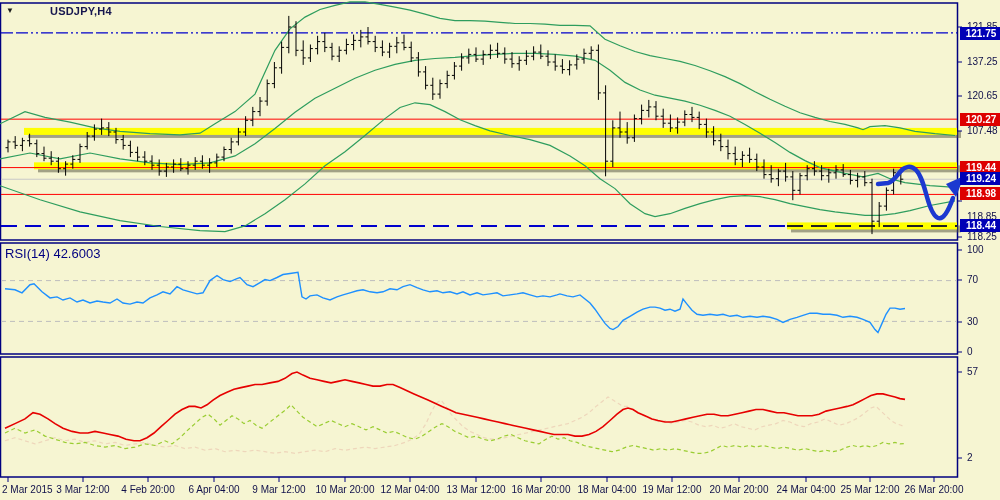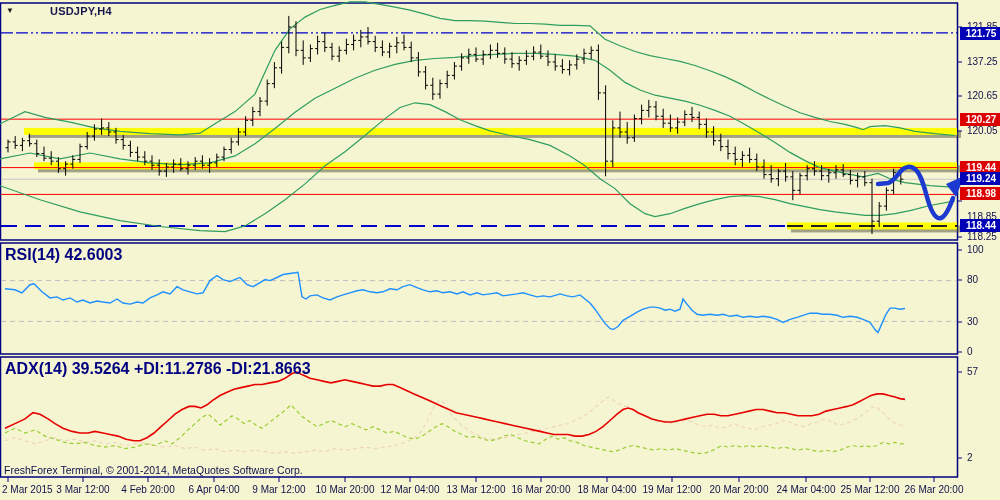--- a/index.html
+++ b/index.html
@@ -3,21 +3,21 @@
 <meta charset="utf-8">
 <style>
   html,body{margin:0;padding:0;}
   body{width:1000px;height:500px;overflow:hidden;background:#f6f5d2;
        font-family:"Liberation Sans", sans-serif;}
   #terminal{position:relative;width:1000px;height:500px;background:#f6f5d2;}
   #chart-svg{position:absolute;left:0;top:0;}
   .sym-label{position:absolute;left:18px;top:5px;font-size:11px;font-weight:bold;
              color:#16164f;letter-spacing:0.2px;padding-left:32px;}
   .tri{position:absolute;left:6px;top:6px;font-size:8px;color:#1a1a1a;cursor:pointer;}
-  .ind-label{position:absolute;left:5px;font-size:16px;color:#000080;font-weight:bold;}
+  .ind-label{position:absolute;left:5px;font-size:13px;color:#000080;}
   .copyright{position:absolute;left:4px;top:464px;font-size:10.5px;color:#10104a;}
   .ytick{position:absolute;left:967px;width:33px;font-size:10px;color:#10104a;}
   .badge{position:absolute;left:960px;width:42px;height:13px;font-size:10px;
          font-weight:bold;color:#ffffff;text-align:center;line-height:13px;}
   .badge.blue{background:#0000b6;}
   .badge.red{background:#dd0000;}
   .xtick{position:absolute;top:484px;font-size:10px;color:#10104a;transform:translateX(-50%);white-space:nowrap;}
   .xtick.first{transform:none;}
 </style>
 </head>
@@ -453,37 +453,35 @@
       <line x1="607" y1="477" x2="607" y2="482" stroke="#000080" stroke-width="1"></line>
       <line x1="672" y1="477" x2="672" y2="482" stroke="#000080" stroke-width="1"></line>
       <line x1="739" y1="477" x2="739" y2="482" stroke="#000080" stroke-width="1"></line>
       <line x1="806" y1="477" x2="806" y2="482" stroke="#000080" stroke-width="1"></line>
       <line x1="870" y1="477" x2="870" y2="482" stroke="#000080" stroke-width="1"></line>
       <line x1="934" y1="477" x2="934" y2="482" stroke="#000080" stroke-width="1"></line>
     </svg>
   <span class="tri">▼</span>
   <span class="sym-label">USDJPY,H4</span>
   <span class="ind-label" style="top:246px">RSI(14) 42.6003</span>
-  <span class="ind-label" style="top:360px">ADX(14) 39.5264 +DI:11.2786 -DI:21.8663</span>
-  <span class="copyright">FreshForex Terminal, © 2001-2014, MetaQuotes Software Corp.</span>
   <div id="labels">
       <div class="ytick" style="top:21px">121.85</div>
       <div class="ytick" style="top:56px">137.25</div>
       <div class="ytick" style="top:90px">120.65</div>
-      <div class="ytick" style="top:125px">120.05</div>
+      <div class="ytick" style="top:125px">107.48</div>
       <div class="ytick" style="top:211px">118.85</div>
       <div class="ytick" style="top:231px">118.25</div>
       <div class="badge blue" style="top:26.5px">121.75</div>
       <div class="badge red" style="top:112.5px">120.27</div>
       <div class="badge red" style="top:160.5px">119.44</div>
       <div class="badge blue" style="top:171.5px">119.24</div>
       <div class="badge red" style="top:186.5px">118.98</div>
       <div class="badge blue" style="top:218.5px">118.44</div>
       <div class="ytick" style="top:244px">100</div>
-      <div class="ytick" style="top:274px">80</div>
+      <div class="ytick" style="top:274px">70</div>
       <div class="ytick" style="top:316px">30</div>
       <div class="ytick" style="top:346px">0</div>
       <div class="ytick" style="top:366px">57</div>
       <div class="ytick" style="top:452px">2</div>
       <div class="xtick first" style="left:2px">2 Mar 2015</div>
       <div class="xtick" style="left:83px">3 Mar 12:00</div>
       <div class="xtick" style="left:148px">4 Feb 20:00</div>
       <div class="xtick" style="left:214px">6 Apr 04:00</div>
       <div class="xtick" style="left:279px">9 Mar 12:00</div>
       <div class="xtick" style="left:345px">10 Mar 20:00</div>

